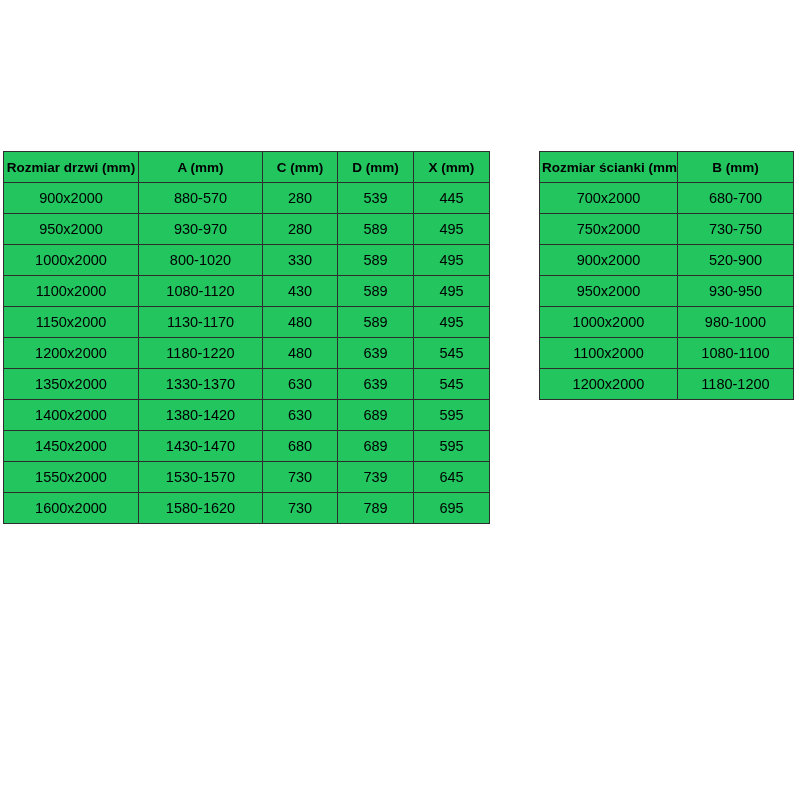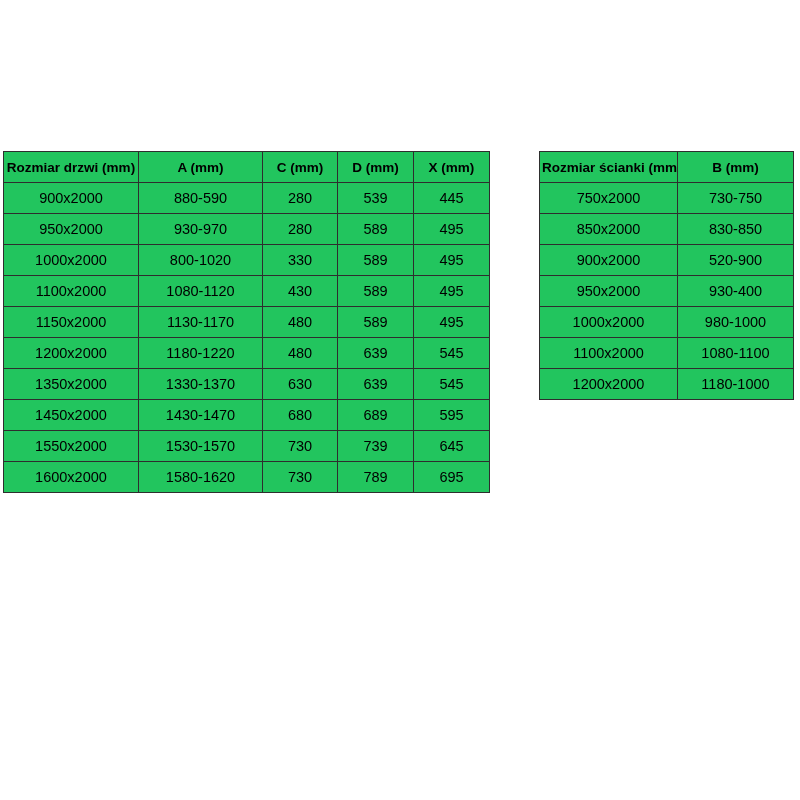--- a/index.html
+++ b/index.html
@@ -72,21 +72,21 @@
         <th>Rozmiar drzwi (mm)</th>
         <th>A (mm)</th>
         <th>C (mm)</th>
         <th>D (mm)</th>
         <th>X (mm)</th>
       </tr>
   </thead>
   <tbody>
       <tr>
         <td>900x2000</td>
-        <td>880-590</td>
+        <td>880-570</td>
         <td>280</td>
         <td>539</td>
         <td>445</td>
       </tr>
       <tr>
         <td>950x2000</td>
         <td>930-970</td>
         <td>280</td>
         <td>589</td>
         <td>495</td>
@@ -120,20 +120,27 @@
         <td>545</td>
       </tr>
       <tr>
         <td>1350x2000</td>
         <td>1330-1370</td>
         <td>630</td>
         <td>639</td>
         <td>545</td>
       </tr>
       <tr>
+        <td>1400x2000</td>
+        <td>1380-1420</td>
+        <td>630</td>
+        <td>689</td>
+        <td>595</td>
+      </tr>
+      <tr>
         <td>1450x2000</td>
         <td>1430-1470</td>
         <td>680</td>
         <td>689</td>
         <td>595</td>
       </tr>
       <tr>
         <td>1550x2000</td>
         <td>1530-1570</td>
         <td>730</td>
@@ -156,41 +163,41 @@
       <col>
     </colgroup>
   <thead>
     <tr>
         <th>Rozmiar ścianki (mm)</th>
         <th>B (mm)</th>
       </tr>
   </thead>
   <tbody>
       <tr>
+        <td>700x2000</td>
+        <td>680-700</td>
+      </tr>
+      <tr>
         <td>750x2000</td>
         <td>730-750</td>
       </tr>
       <tr>
-        <td>850x2000</td>
-        <td>830-850</td>
-      </tr>
-      <tr>
         <td>900x2000</td>
         <td>520-900</td>
       </tr>
       <tr>
         <td>950x2000</td>
-        <td>930-400</td>
+        <td>930-950</td>
       </tr>
       <tr>
         <td>1000x2000</td>
         <td>980-1000</td>
       </tr>
       <tr>
         <td>1100x2000</td>
         <td>1080-1100</td>
       </tr>
       <tr>
         <td>1200x2000</td>
-        <td>1180-1000</td>
+        <td>1180-1200</td>
       </tr>
     </tbody>
 </table>
 
 </body></html>

